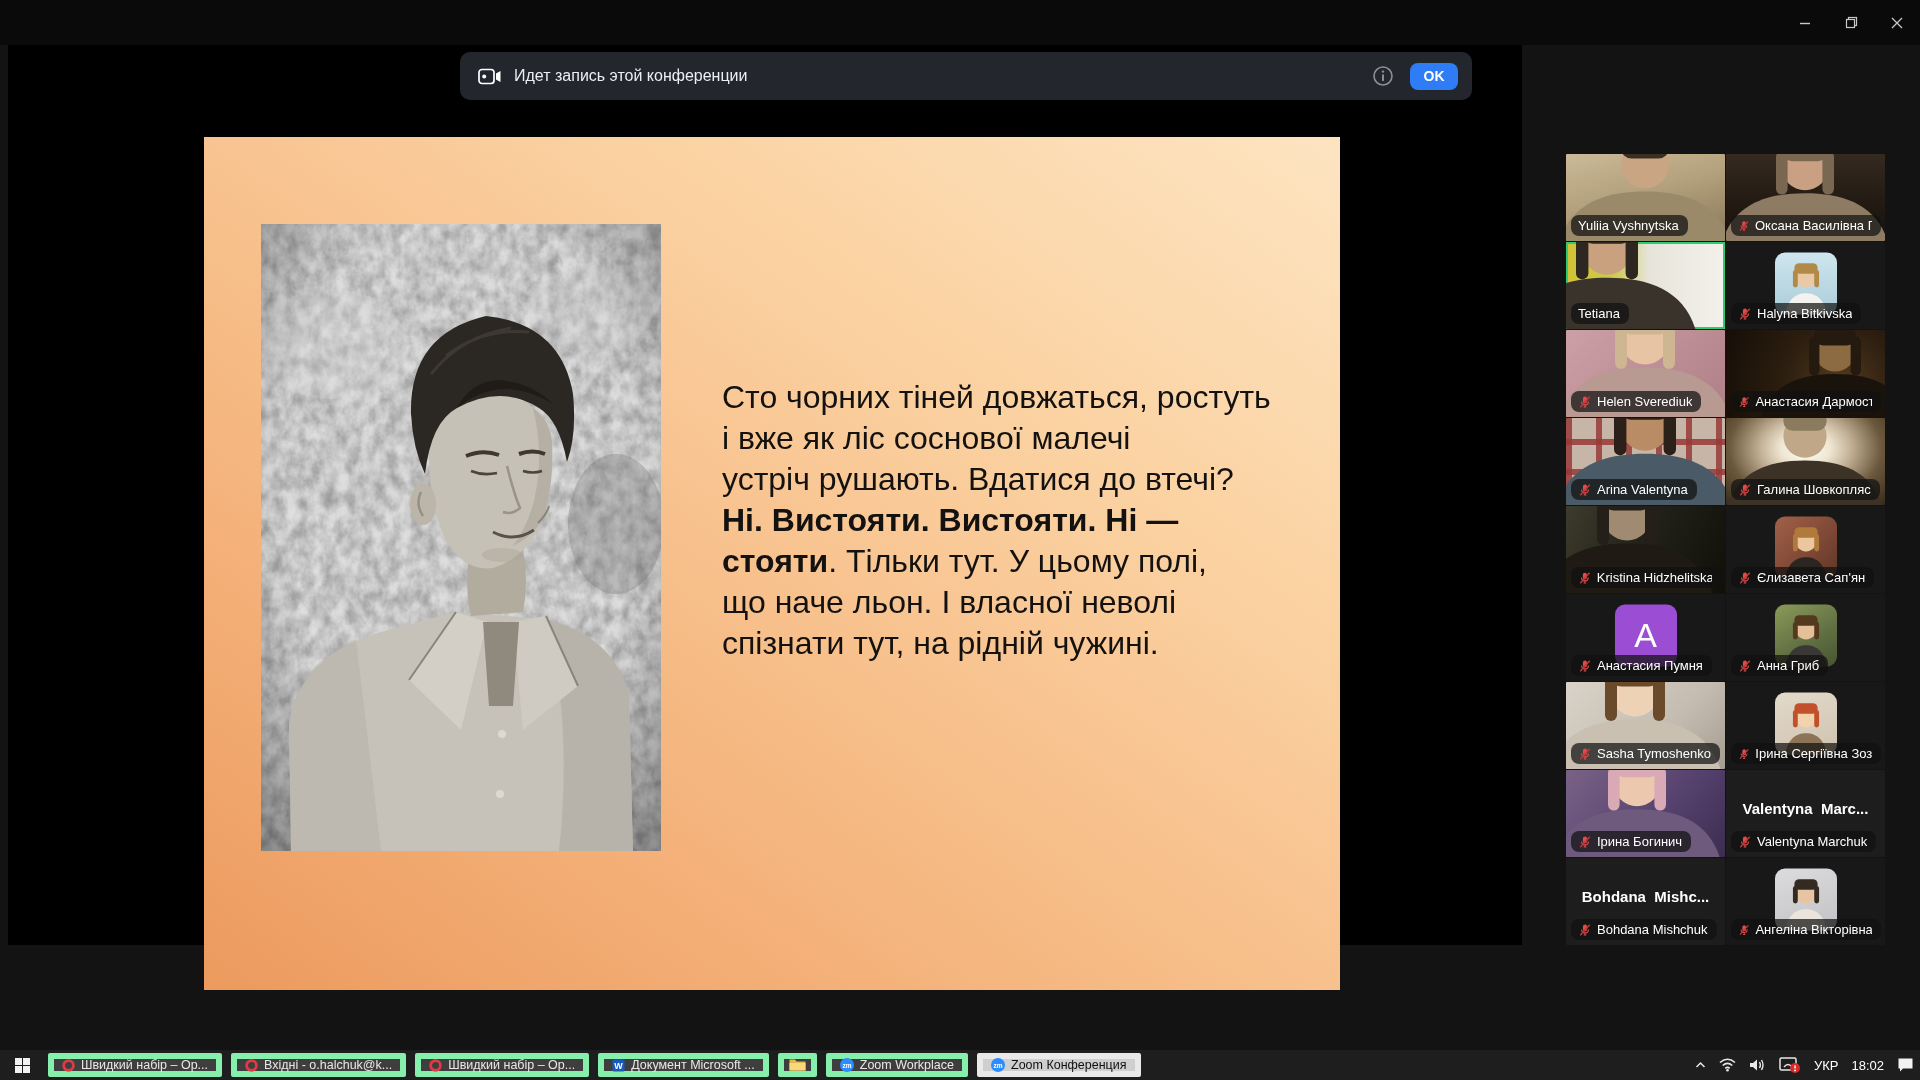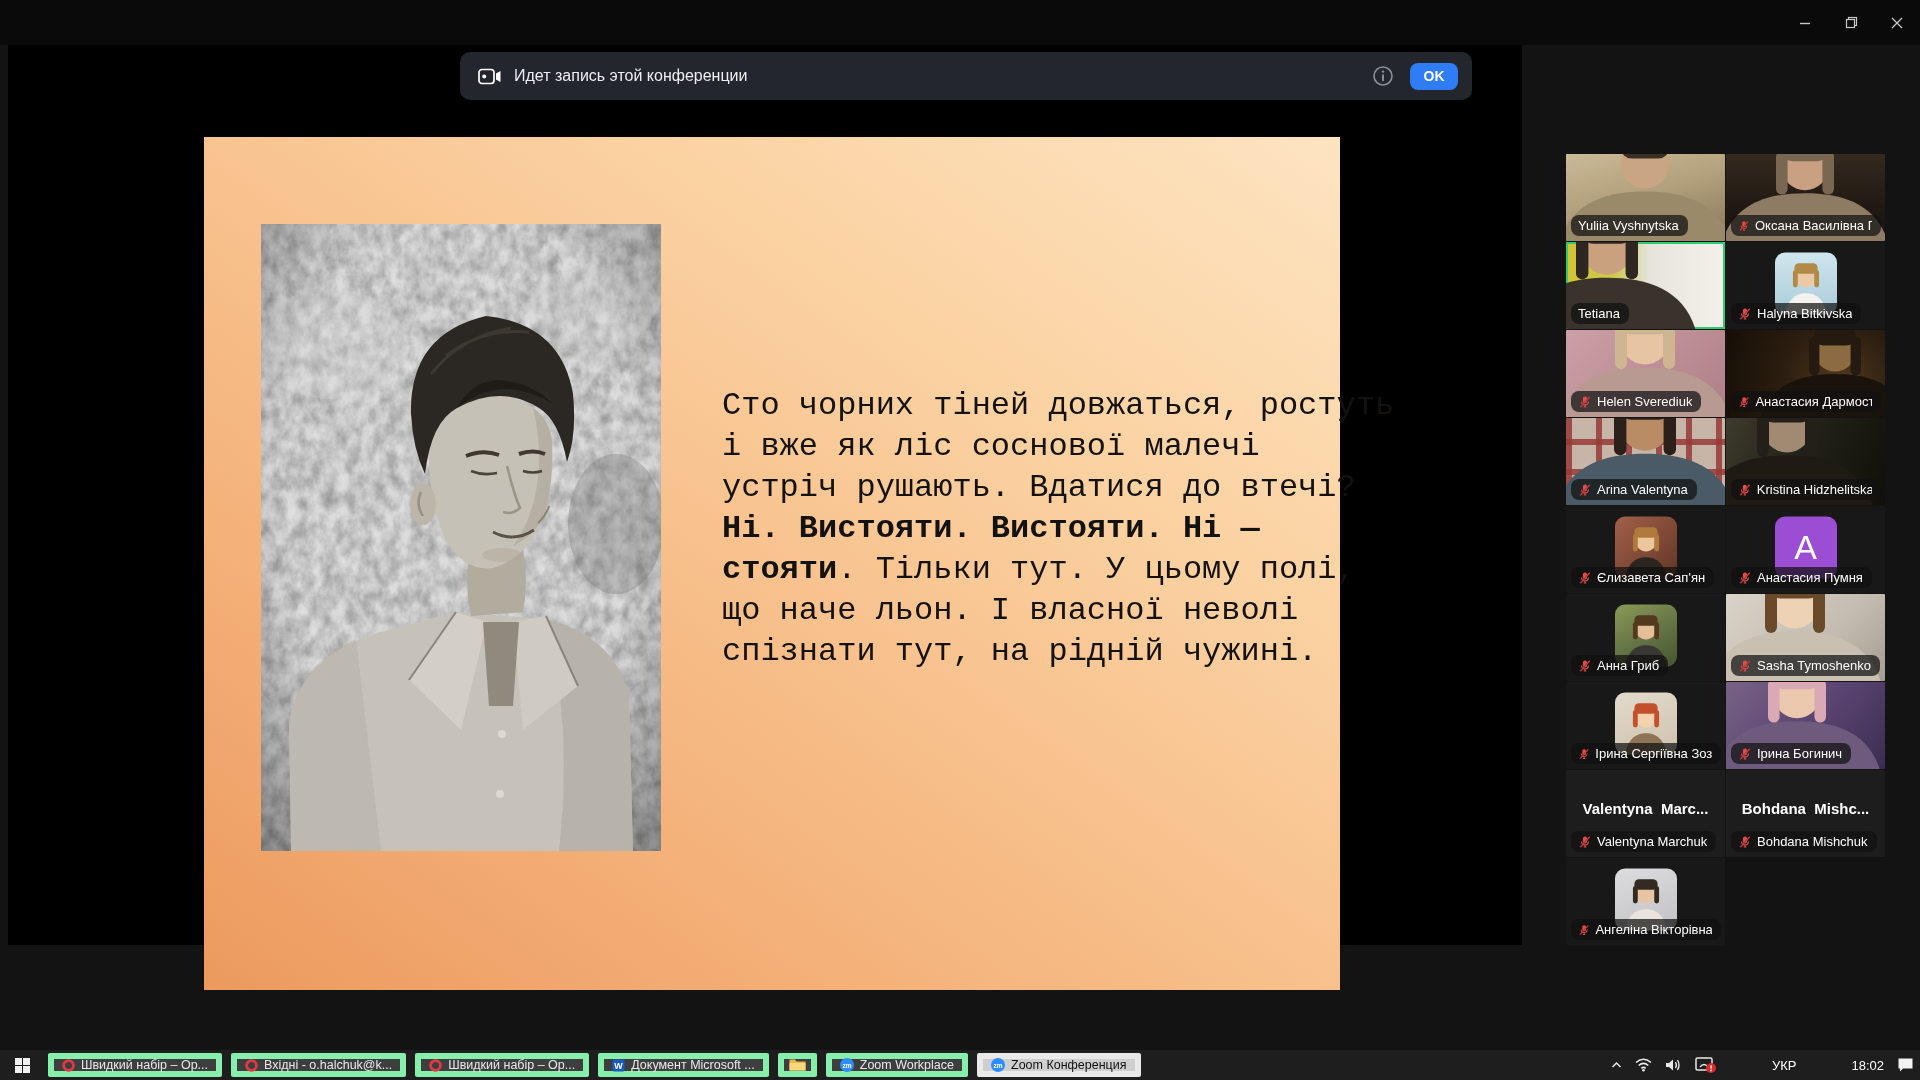--- a/index.html
+++ b/index.html
@@ -14,21 +14,21 @@
   .win-controls{position:absolute;right:0;top:0;height:45px;display:flex;z-index:7;}
   .win-btn{width:46px;height:45px;display:flex;align-items:center;justify-content:center;cursor:pointer;}
   .win-btn svg{display:block;}
   
   .stage{position:absolute;left:8px;top:45px;width:1514px;height:900px;background:#000;z-index:1;}
   .slide{
     position:absolute;left:196px;top:92px;width:1136px;height:853px;z-index:2;
     background:linear-gradient(215deg,#fde4c1 0%,#fbd2a2 30%,#f4b179 72%,#ec9a5e 100%);
   }
   .portrait{position:absolute;left:57px;top:87px;width:400px;height:627px;}
-  .poem{position:absolute;left:518px;top:248px;width:600px;color:#141210;font-family:Liberation Mono, monospace;}
+  .poem{position:absolute;left:518px;top:240px;width:600px;color:#141210;}
   .poem .line{font-size:32px;line-height:41px;white-space:nowrap;}
   .poem b{font-weight:700;}
   
   .rec-banner{
     position:absolute;left:460px;top:52px;width:1012px;height:48px;z-index:8;
     background:#23262d;border-radius:10px;display:flex;align-items:center;
     padding:0 14px 0 18px;box-sizing:border-box;
   }
   .rec-banner .cam{margin-right:12px;display:flex;align-items:center;}
   .rec-text{color:#eceef1;font-size:16px;}
@@ -77,21 +77,21 @@
   .tb-apps{display:flex;align-items:center;gap:9px;margin-left:4px;}
   .tb-btn{
     height:24px;background:#3e3e3e;border:6px solid #86efac;border-radius:2px;
     display:flex;align-items:center;gap:6px;padding:0 8px;cursor:pointer;box-sizing:border-box;
   }
   .tb-btn .tb-label{color:#e8e8e8;font-size:12.5px;white-space:nowrap;}
   .tb-btn.active{background:#cfcfcf;border-color:#e9e9e9;}
   .tb-btn.active .tb-label{color:#101010;}
   .tb-btn.icon-only{padding:0 5px;}
   .tray{position:absolute;right:6px;top:0;height:30px;display:flex;align-items:center;gap:13px;}
-  .tray .txt{color:#fff;font-size:13px;cursor:default;margin-left:42px;}
+  .tray .txt{color:#fff;font-size:13px;cursor:default;}
   .tray .ticon{display:flex;align-items:center;cursor:pointer;}
 </style>
 </head>
 <body>
 
 <div class="titlebar"></div>
 <div class="win-controls">
   <div class="win-btn">
     <svg width="12" height="12" viewBox="0 0 12 12">
         <line x1="1" y1="6.5" x2="11" y2="6.5" stroke="#c8c8c8" stroke-width="1.4"></line>
@@ -323,20 +323,40 @@
   </svg>
       <div class="name-pill">
         <svg width="14" height="14" viewBox="0 0 16 16">
    <path d="M8,1.8 a2.4,2.4 0 0 1 2.4,2.4 v3 a2.4,2.4 0 0 1 -4.8,0 v-3 A2.4,2.4 0 0 1 8,1.8 Z" fill="#e04b4b"></path>
    <path d="M4.1,7.4 a3.9,3.9 0 0 0 7.8,0" stroke="#e04b4b" fill="none" stroke-width="1.3"></path>
    <line x1="8" y1="11.4" x2="8" y2="13.6" stroke="#e04b4b" stroke-width="1.3"></line>
    <line x1="9.5" y1="13.8" x2="6.5" y2="13.8" stroke="#e04b4b" stroke-width="1.2"></line>
    <line x1="2.6" y1="14" x2="13.4" y2="2" stroke="#c03838" stroke-width="1.7"></line>
   </svg>
         <span class="nm">Arina Valentyna</span>
+      </div>
+    </div>
+    <div class="tile" style="background: radial-gradient(at 50% 35%, rgb(255, 255, 255) 0%, rgb(239, 230, 210) 22%, rgb(195, 178, 152) 40%, rgb(107, 88, 60) 68%, rgb(53, 41, 26) 100%);">
+      <svg class="sil" viewBox="0 0 159 87">
+    <g transform="translate(79 87) scale(1.35) translate(-79 -87)">
+      <path d="M22,87 C30,62 52,54 79,54 C106,54 128,62 136,87 Z" fill="#3c3226"></path>
+      <circle cx="79" cy="36" r="16" fill="#c0a787"></circle>
+
+      <rect x="63" y="17" width="32" height="15" rx="7" fill="#8a7a5e"></rect>
+    </g>
+  </svg>
+      <div class="name-pill">
+        <svg width="14" height="14" viewBox="0 0 16 16">
+   <path d="M8,1.8 a2.4,2.4 0 0 1 2.4,2.4 v3 a2.4,2.4 0 0 1 -4.8,0 v-3 A2.4,2.4 0 0 1 8,1.8 Z" fill="#e04b4b"></path>
+   <path d="M4.1,7.4 a3.9,3.9 0 0 0 7.8,0" stroke="#e04b4b" fill="none" stroke-width="1.3"></path>
+   <line x1="8" y1="11.4" x2="8" y2="13.6" stroke="#e04b4b" stroke-width="1.3"></line>
+   <line x1="9.5" y1="13.8" x2="6.5" y2="13.8" stroke="#e04b4b" stroke-width="1.2"></line>
+   <line x1="2.6" y1="14" x2="13.4" y2="2" stroke="#c03838" stroke-width="1.7"></line>
+  </svg>
+        <span class="nm">Галина Шовкопляс</span>
       </div>
     </div>
     <div class="tile" style="background: linear-gradient(115deg, rgb(60, 59, 44) 0%, rgb(35, 34, 26) 45%, rgb(16, 16, 8) 100%);">
       <svg class="sil" viewBox="0 0 159 87">
     <g transform="translate(61 87) scale(1.5) translate(-79 -87)">
       <path d="M22,87 C30,62 52,54 79,54 C106,54 128,62 136,87 Z" fill="#1f1a14"></path>
       <circle cx="79" cy="36" r="16" fill="#a08b72"></circle>
       <rect x="59" y="25" width="8" height="30" rx="4" fill="#241f18"></rect>
           <rect x="91" y="25" width="8" height="30" rx="4" fill="#241f18"></rect>
       <rect x="63" y="17" width="32" height="15" rx="7" fill="#241f18"></rect>

